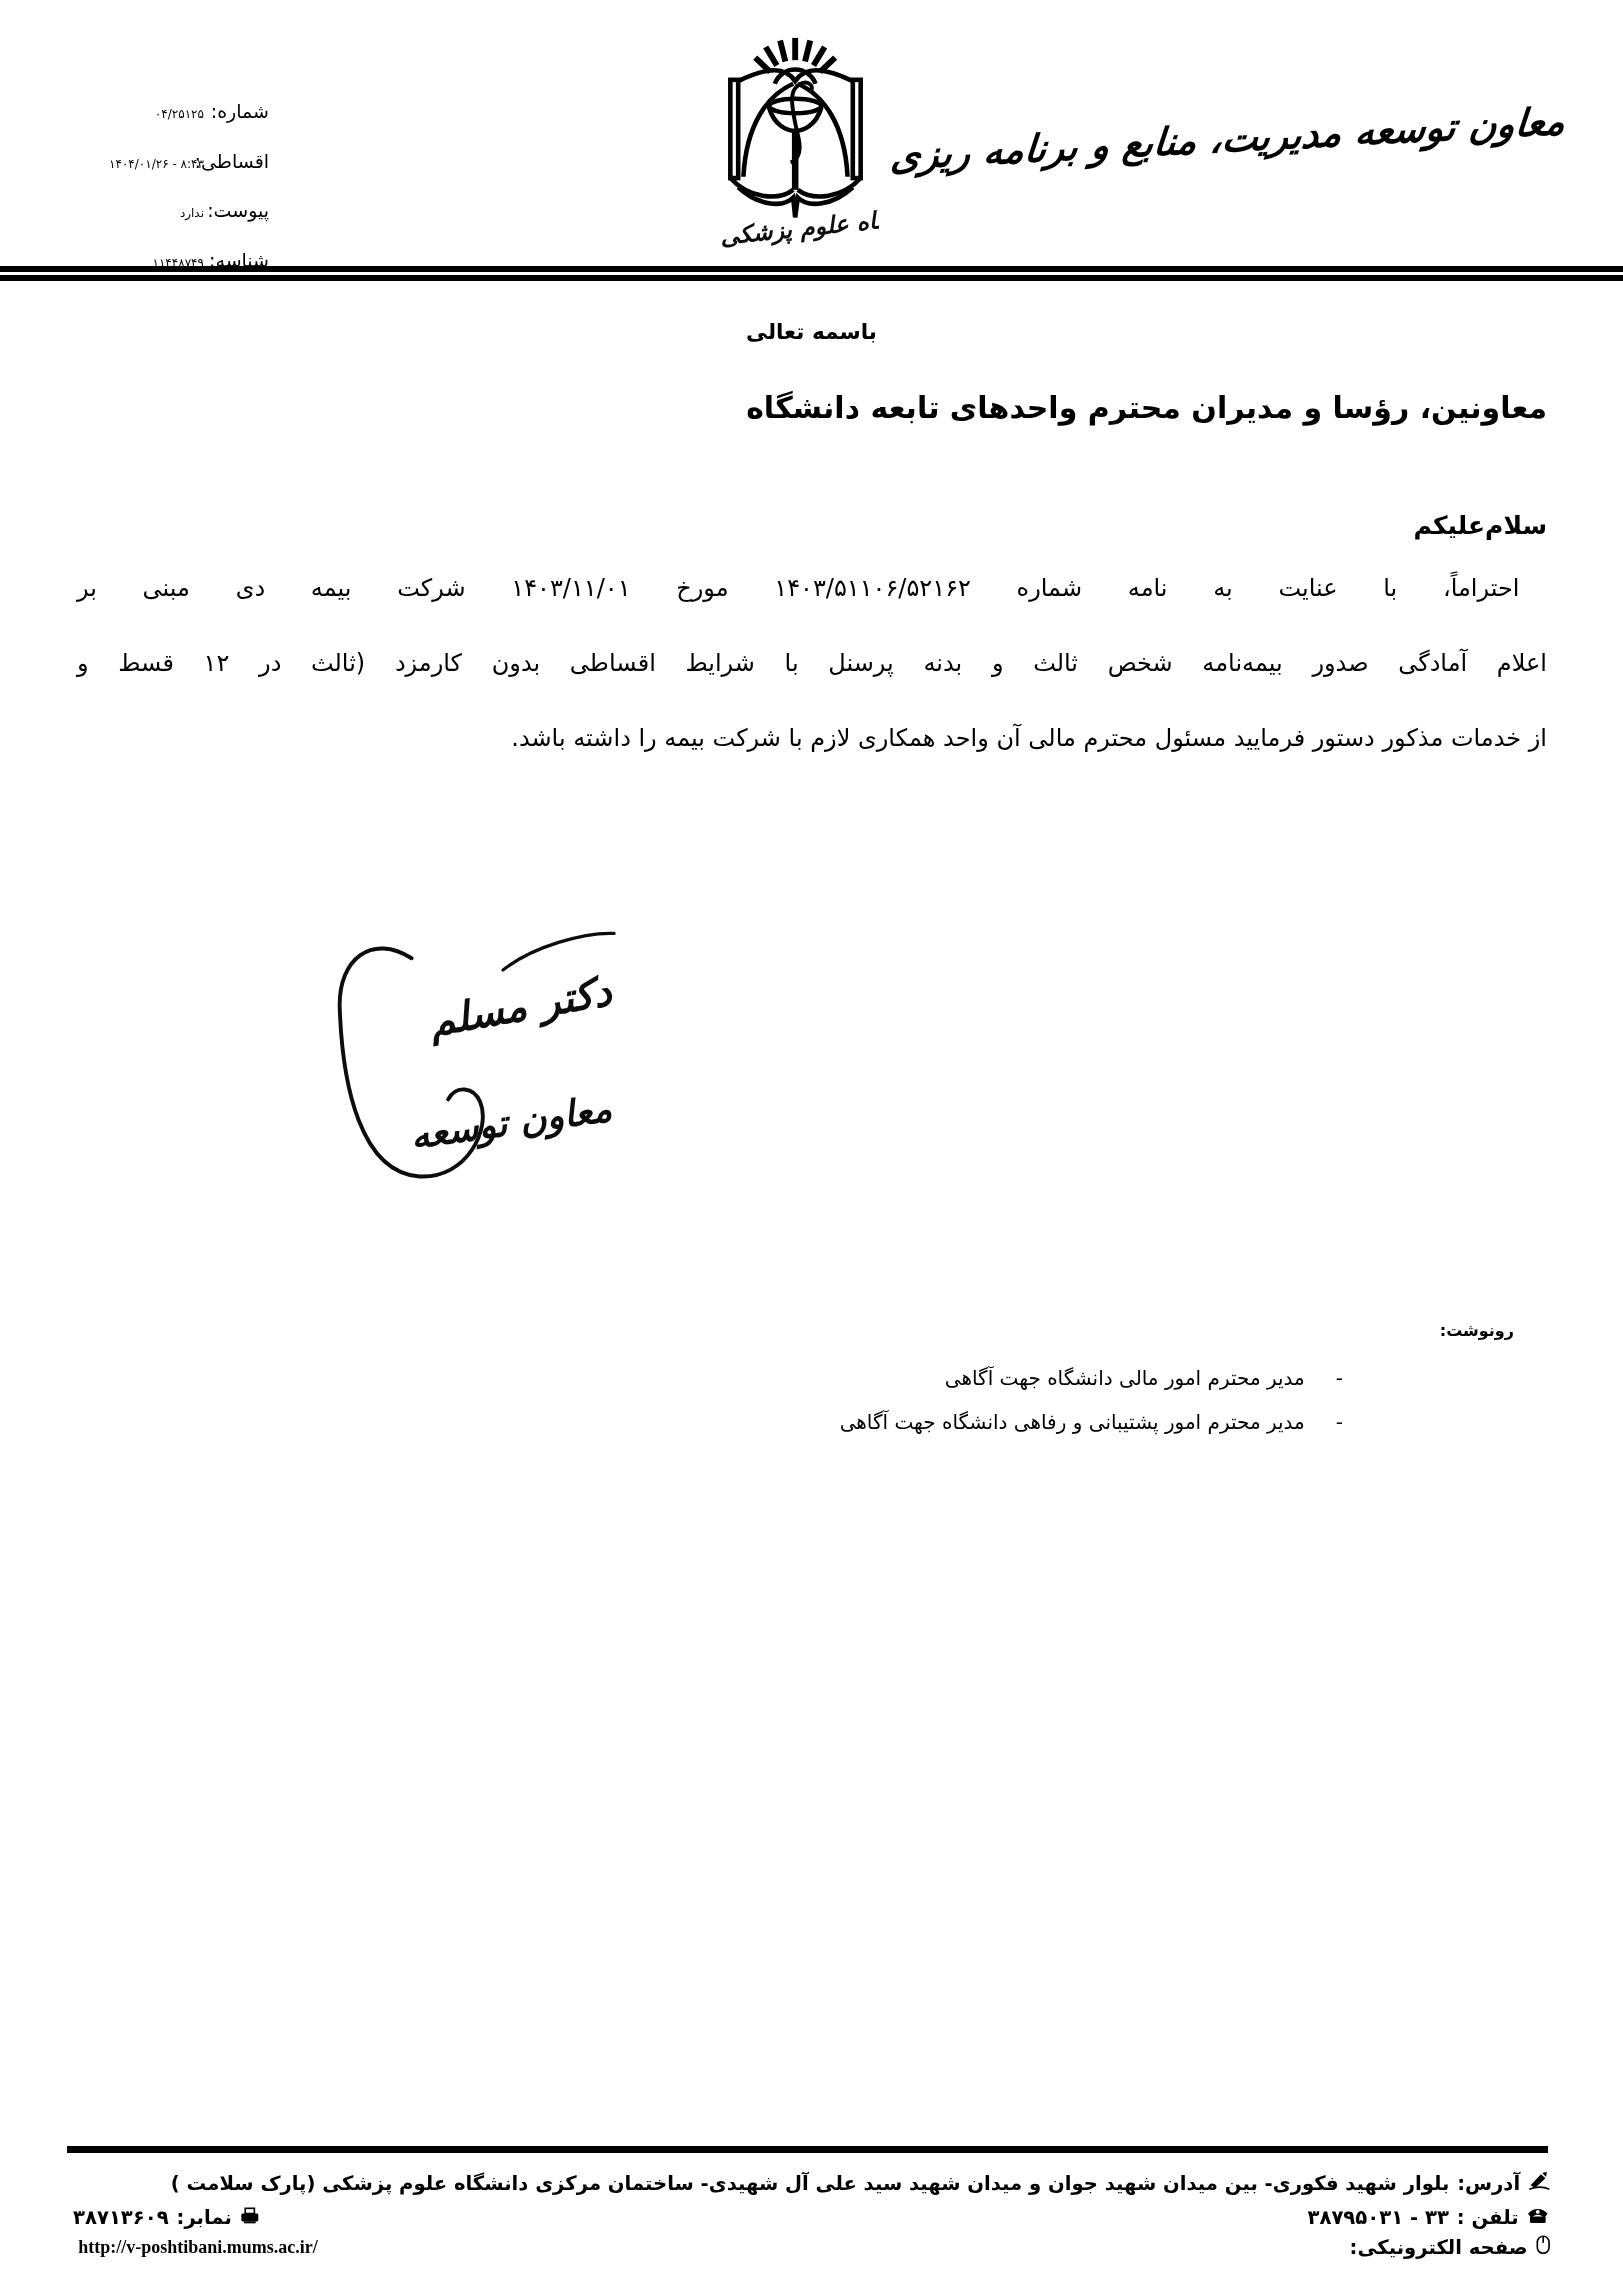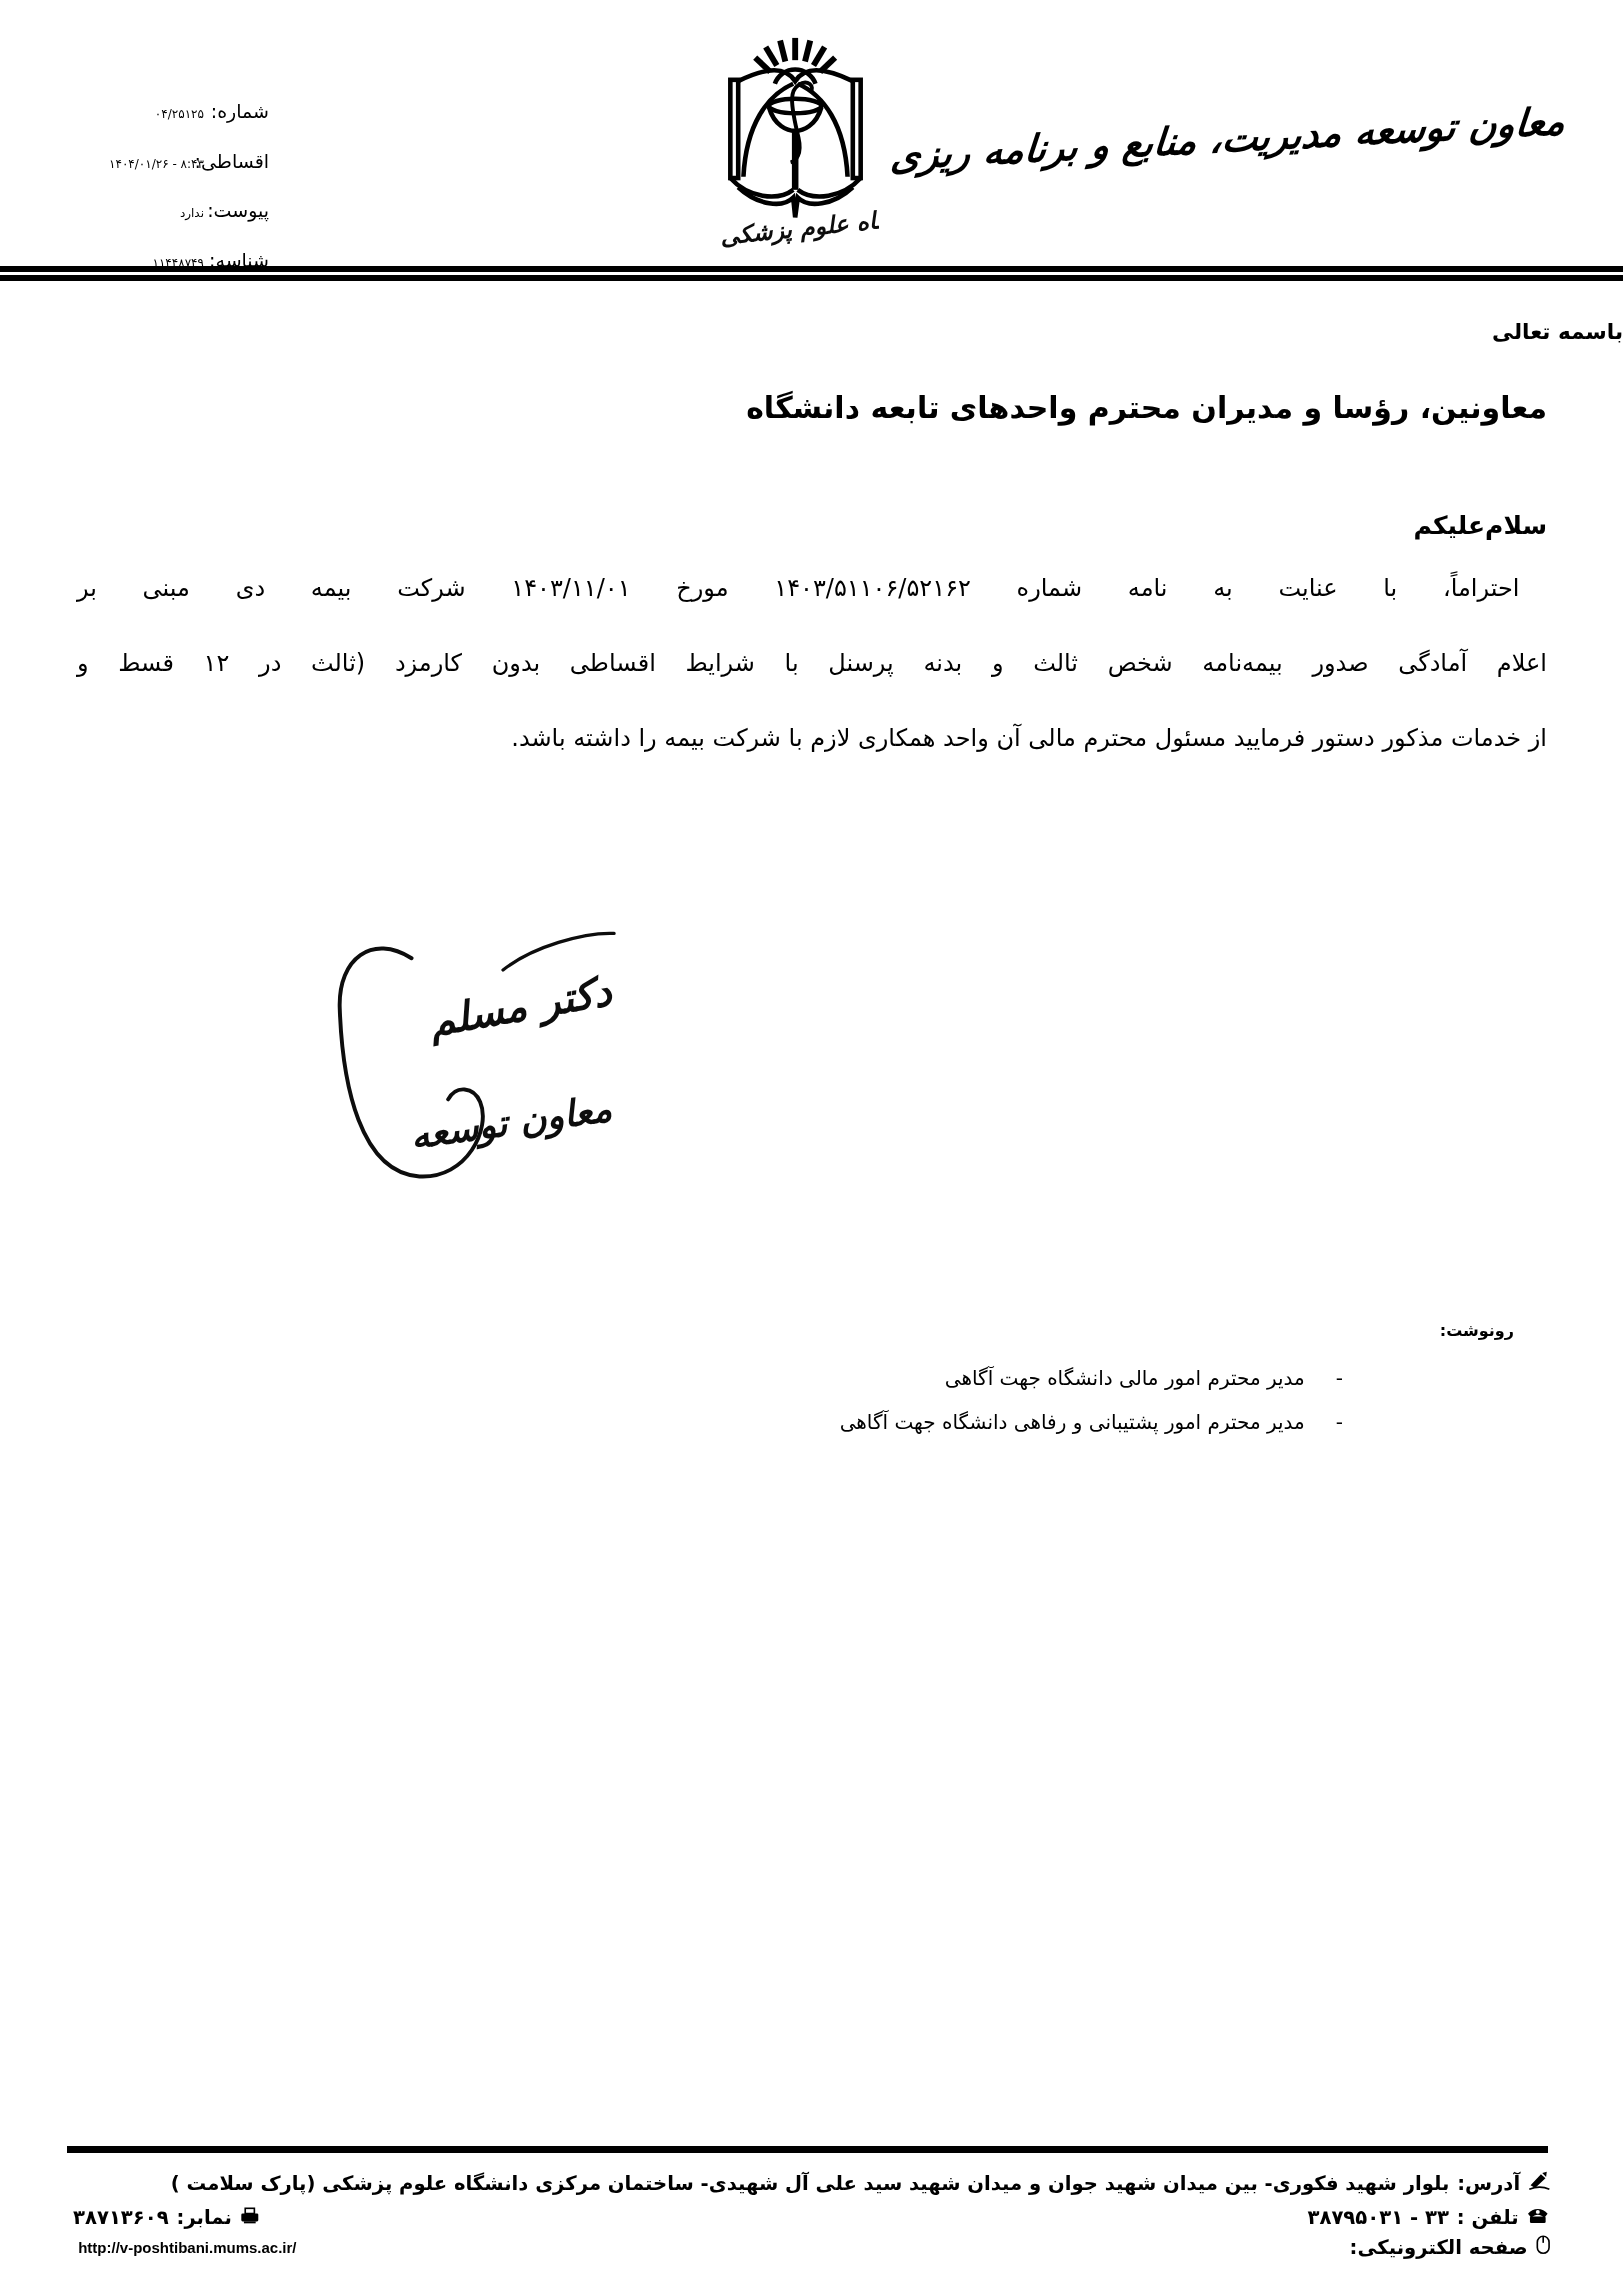--- a/index.html
+++ b/index.html
@@ -23,21 +23,21 @@
   .hdr-callig{
     position:absolute;top:99px;right:58px;
     font-size:38px;font-weight:bold;font-style:italic;
     white-space:nowrap;letter-spacing:-1.3px;
     transform:rotate(-3deg) skewX(-8deg);transform-origin:right center;
   }
   
   .rule-a{position:absolute;left:0;top:266px;width:1623px;height:5.9px;background:#000;}
   .rule-b{position:absolute;left:0;top:275px;width:1623px;height:5.9px;background:#000;}
   
-  .besmellah{position:absolute;top:319px;left:0;width:100%;
+  .besmellah{position:absolute;top:319px;left:0;width:100%;text-align:center;
     font-size:21.6px;font-weight:bold;}
   .letter-title{position:absolute;top:390px;right:76px;font-size:30px;font-weight:bold;white-space:nowrap;}
   .salutation{position:absolute;top:511px;right:76px;font-size:25px;font-weight:bold;text-align:right;}
   .body-par{position:absolute;top:551px;right:76px;left:77px;}
   .body-line{font-size:24px;line-height:75px;height:75px;
     text-align:justify;text-align-last:justify;white-space:normal;}
   .body-line.first{padding-right:27.5px;}
   .body-line.last{text-align-last:start;}
   
   .signature{position:absolute;left:307px;top:906px;width:379px;height:294px;}
@@ -48,21 +48,21 @@
   .cc-item{display:flex;align-items:baseline;margin-bottom:17.7px;font-size:20px;line-height:26px;white-space:nowrap;}
   .cc-dash{margin-left:31px;flex:0 0 auto;}
   
   .foot-rule{position:absolute;left:67px;top:2146px;width:1481px;height:6.5px;background:#000;}
   .foot{font-size:19.6px;font-weight:bold;}
   .addr-row{position:absolute;top:2171px;right:73px;display:flex;align-items:center;gap:7.9px;white-space:nowrap;}
   .pf-row{position:absolute;top:2206px;right:73px;left:73px;display:flex;justify-content:space-between;align-items:center;}
   .web-row{position:absolute;top:2235px;right:73px;left:73px;display:flex;justify-content:space-between;align-items:center;}
   .icon{display:inline-block;vertical-align:middle;flex:0 0 auto;}
   .group{display:flex;align-items:center;gap:7.9px;white-space:nowrap;}
-  .url{direction:ltr;font-family:Liberation Sans, sans-serif;font-weight:bold;font-size:15px;margin-left:5.2px;}
+  .url{direction:ltr;font-family:Liberation Serif, serif;font-weight:bold;font-size:18px;margin-left:5.2px;}
 </style>
 </head>
 <body>
 
 <div class="page">
 
   <div class="meta-block">
     <div class="meta-row">
       <span class="meta-label">شماره:</span>
       <span class="meta-value">۰۴/۲۵۱۲۵</span>

